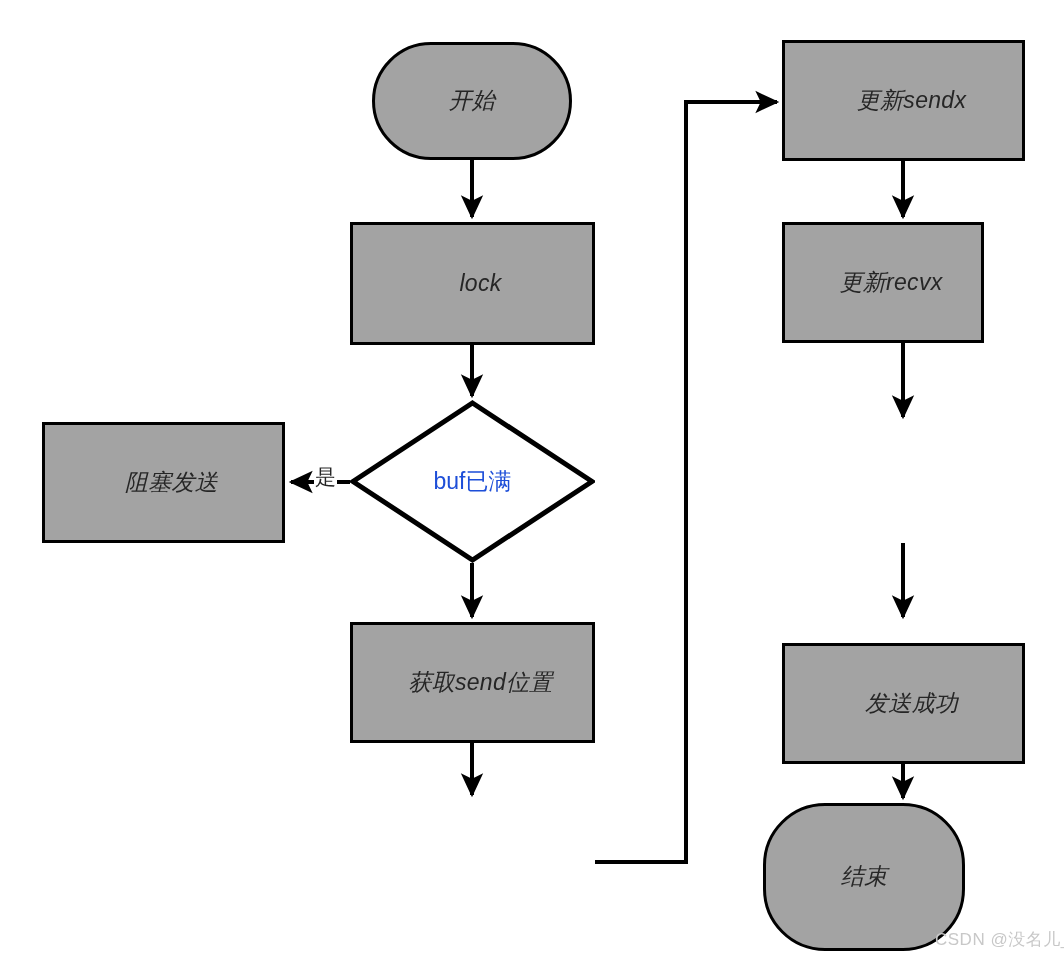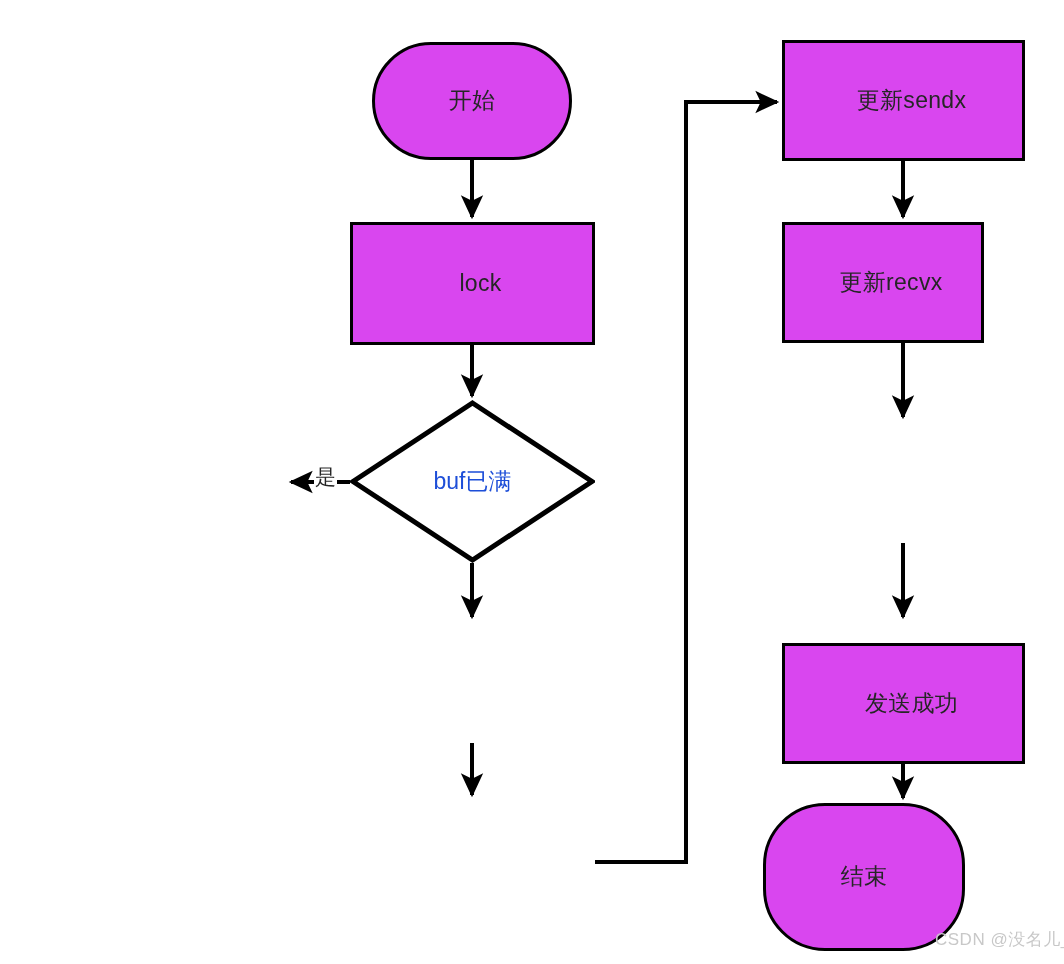--- a/index.html
+++ b/index.html
@@ -14,31 +14,32 @@
   #canvas {
     position: relative;
     width: 1064px;
     height: 964px;
     background: #ffffff;
     overflow: hidden;
   }
   .node {
     position: absolute;
     box-sizing: border-box;
-    background: #d946ef;
+    background: #a3a3a3;
     border: 3px solid #000000;
     display: flex;
     align-items: center;
     justify-content: center;
     color: #262626;
     font-size: 23px;
     line-height: 1.2;
     text-align: center;
     letter-spacing: 0.3px;
     white-space: nowrap;
+    font-style: italic;
   }
   .node.process {
     border-radius: 0;
     padding-left: 16px;
   }
   .node.terminator {
     border-radius: 62px;
   }
   .diamond-wrap {
     position: absolute;
@@ -123,23 +124,29 @@
     <span>lock</span>
   </div>
 
   <div class="diamond-wrap" style="left:350px; top:400px; width:245px; height:163px;">
     <svg width="245" height="163" viewBox="0 0 245 163" xmlns="http://www.w3.org/2000/svg">
       <polygon points="122.5,3 242,81.5 122.5,160 3,81.5" fill="#ffffff" stroke="#000000" stroke-width="5" stroke-linejoin="miter"></polygon>
     </svg>
     <div class="diamond-label">buf已满</div>
   </div>
 
+  <div class="node process" style="left:42px; top:422px; width:243px; height:121px;">
+    <span>阻塞发送</span>
+  </div>
 
   <div class="edge-label" style="left:314px; top:466px;">是</div>
 
+  <div class="node process" style="left:350px; top:622px; width:245px; height:121px;">
+    <span>获取send位置</span>
+  </div>
 
 
   <div class="node process" style="left:782px; top:40px; width:243px; height:121px;">
     <span>更新sendx</span>
   </div>
 
   <div class="node process" style="left:782px; top:222px; width:202px; height:121px;">
     <span>更新recvx</span>
   </div>
 

